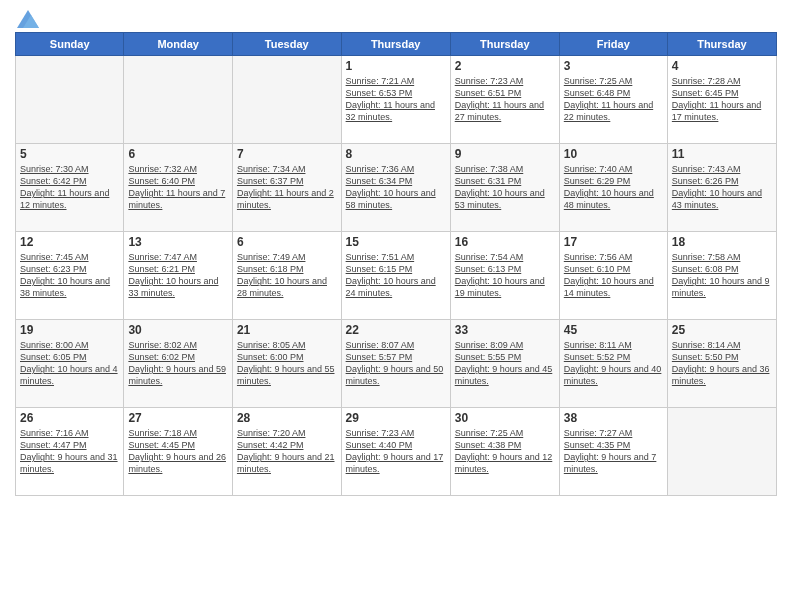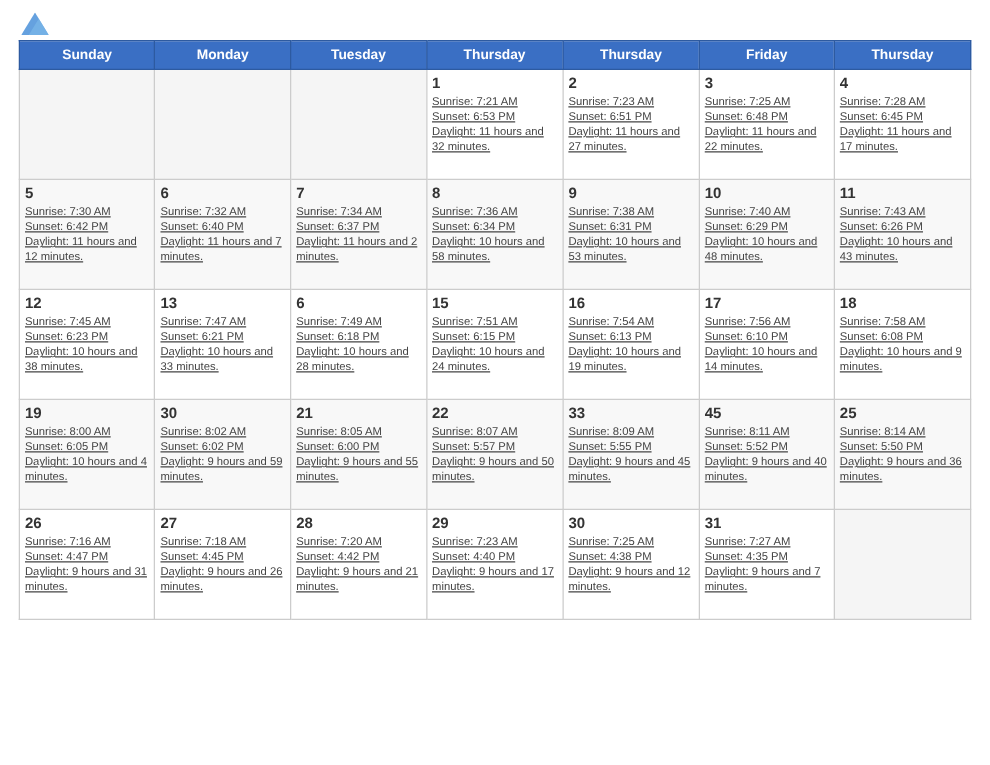--- a/index.html
+++ b/index.html
@@ -206,20 +206,20 @@
           </td>
           <td>
             <div class="day-number">29</div>
             <div class="day-info">Sunrise: 7:23 AM<br>Sunset: 4:40 PM<br>Daylight: 9 hours and 17 minutes.</div>
           </td>
           <td>
             <div class="day-number">30</div>
             <div class="day-info">Sunrise: 7:25 AM<br>Sunset: 4:38 PM<br>Daylight: 9 hours and 12 minutes.</div>
           </td>
           <td>
-            <div class="day-number">31</div>
+            <div class="day-number">38</div>
             <div class="day-info">Sunrise: 7:27 AM<br>Sunset: 4:35 PM<br>Daylight: 9 hours and 7 minutes.</div>
           </td>
           <td class="empty-cell"></td>
         </tr>
       </tbody>
   </table>
 </div>
 
 </body></html>

